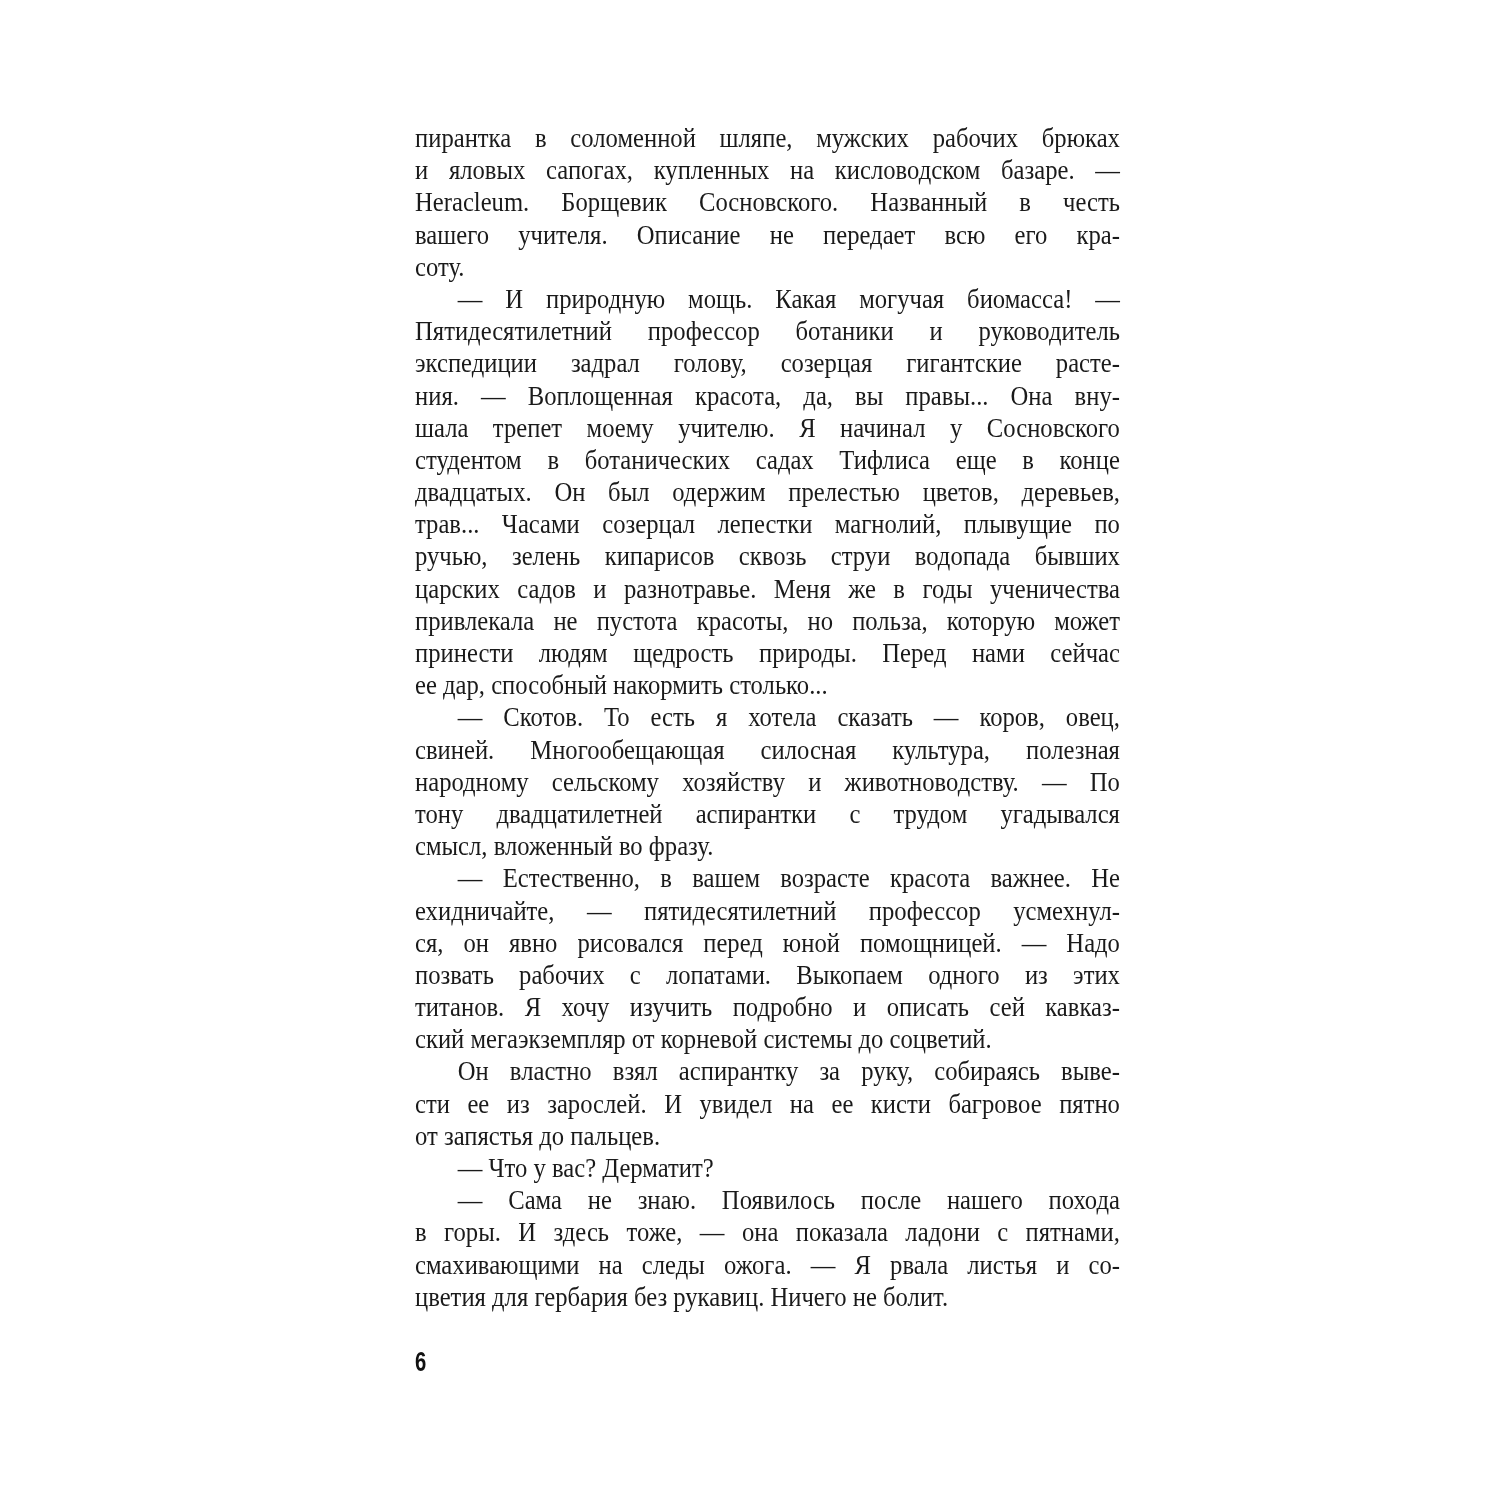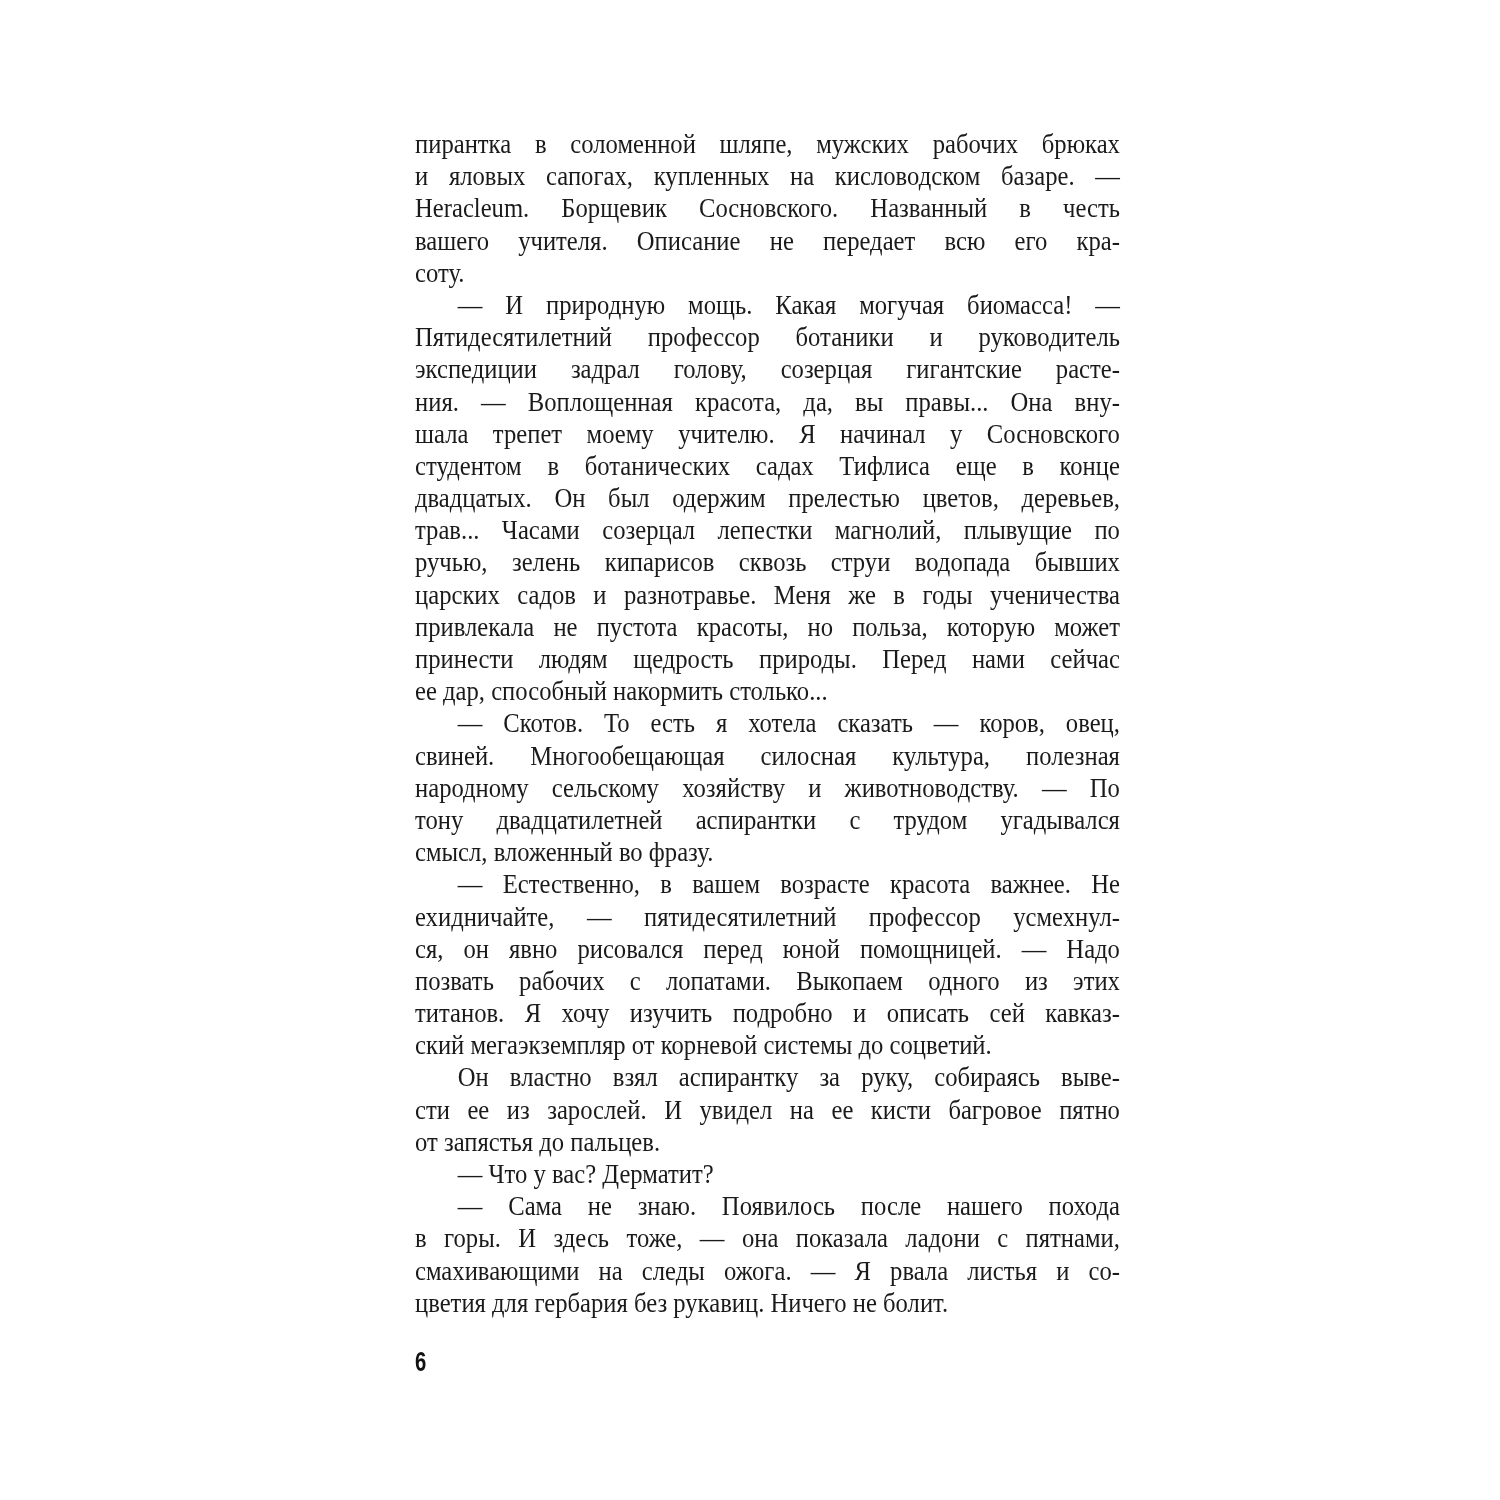--- a/index.html
+++ b/index.html
@@ -9,21 +9,21 @@
     }
     body {
       width: 1500px;
       height: 1500px;
       position: relative;
       overflow: hidden;
     }
     .page {
       position: absolute;
       left: 415px;
-      top: 128px;
+      top: 122px;
       width: 705px;
     }
     .line {
       display: block;
       height: 32.2px;
       line-height: 32.2px;
       font-family: "Liberation Serif", "DejaVu Serif", serif;
       font-size: 26.5px;
       color: #1a1a1a;
       white-space: nowrap;

